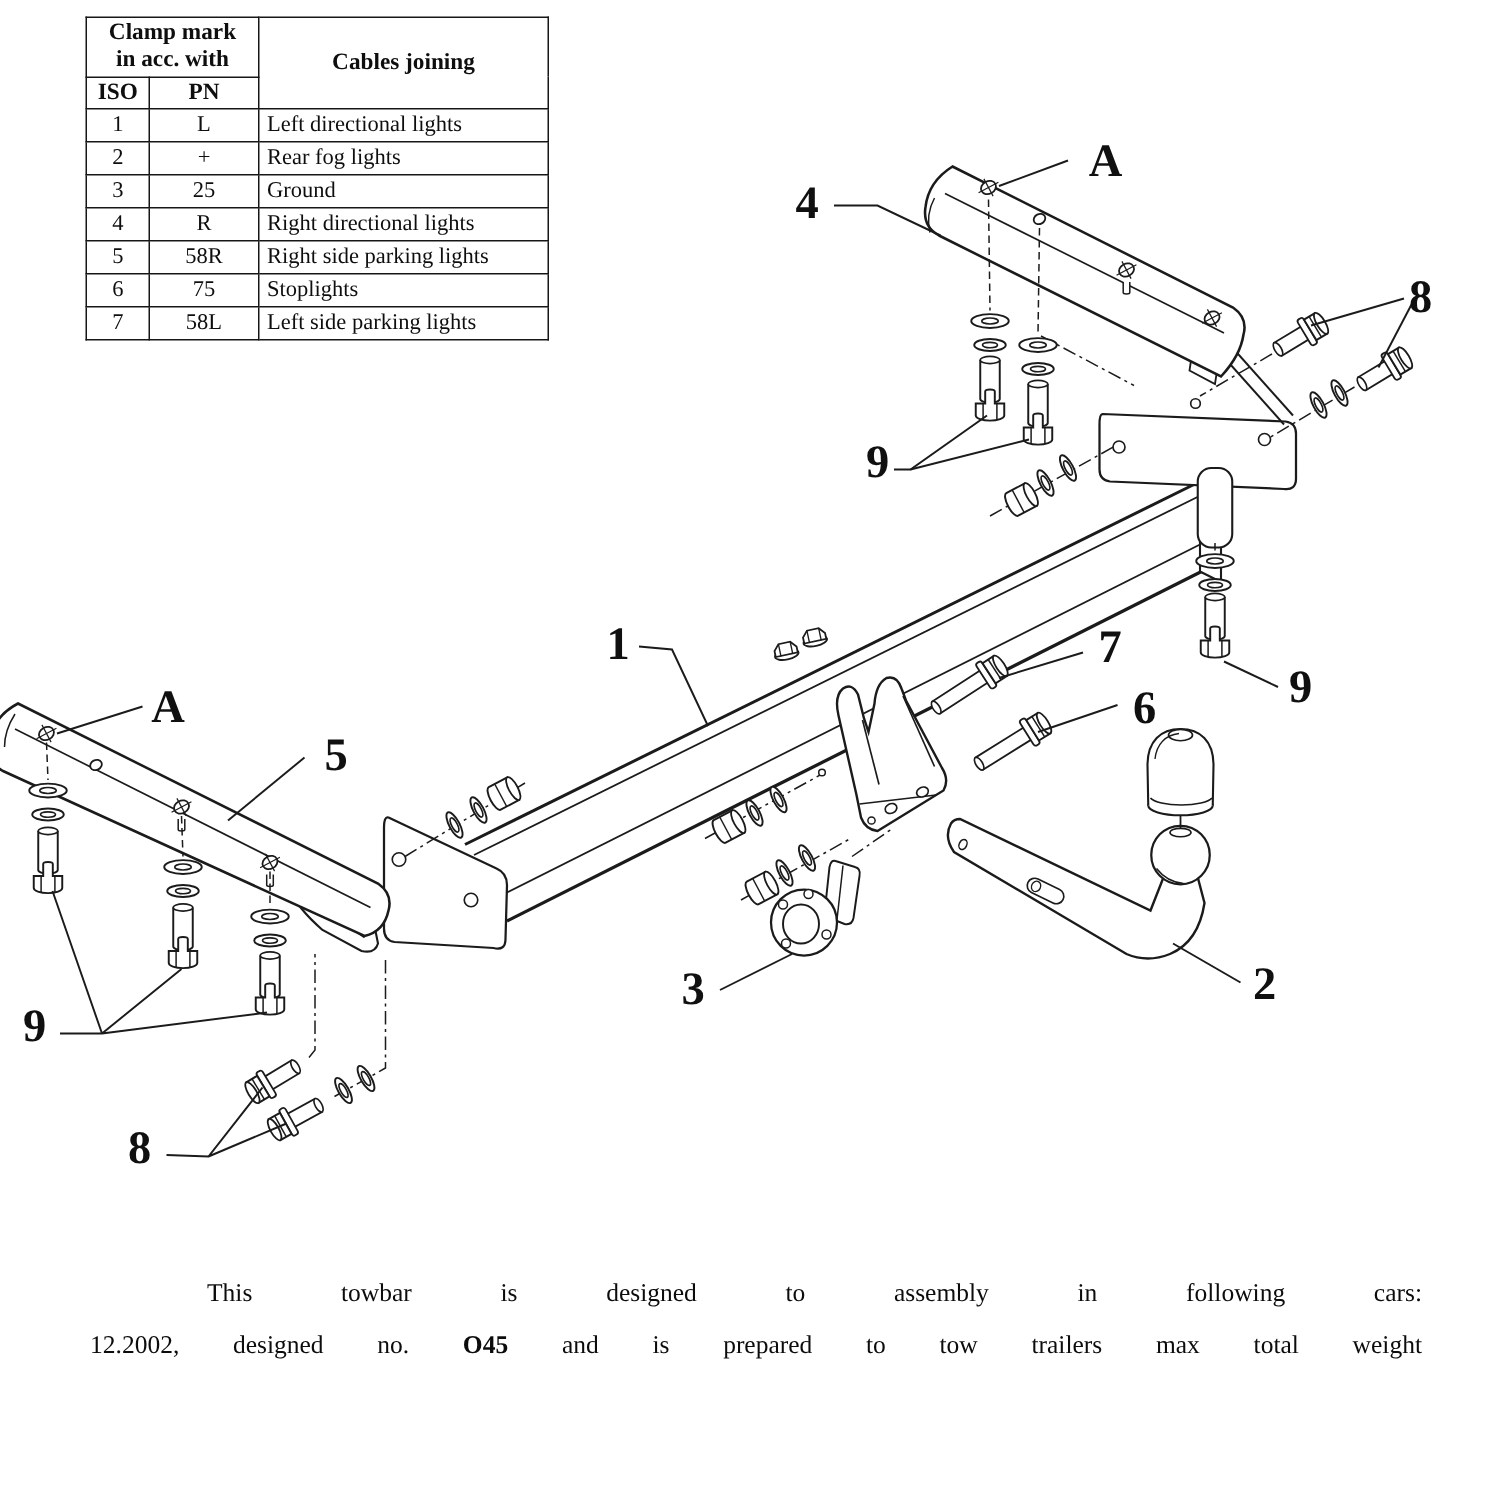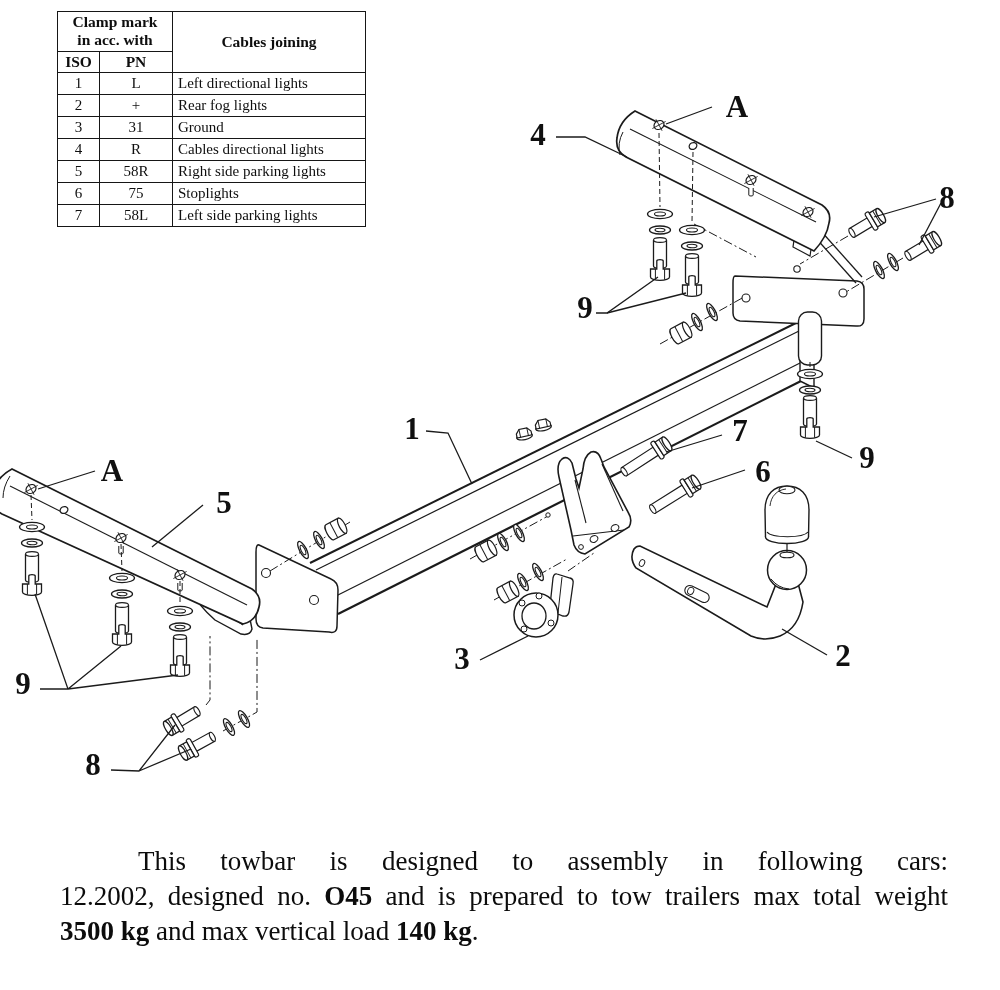--- a/index.html
+++ b/index.html
@@ -11,21 +11,21 @@
   table.wiring th,table.wiring td{border:1.6px solid #161616;}
   table.wiring th{font-weight:bold;font-size:15.5px;padding:1px 4px;line-height:1.18;text-align:center;}
   table.wiring td{font-size:15px;height:21px;line-height:20px;padding:0 5px;white-space:nowrap;}
   td.ctr{text-align:center;}
   
   svg.diagram{position:absolute;left:0;top:0;}
   .ln{stroke:#1b1b1b;fill:none;}
   .fw{stroke:#1b1b1b;fill:#ffffff;}
   .lbl{font-family:"Liberation Serif",serif;font-weight:bold;font-size:31px;fill:#101010;}
   
-  .para{position:absolute;left:60px;top:844px;width:888px;font-size:27px;line-height:35px;color:#0c0c0c;}
+  .para{position:absolute;left:60px;top:844px;width:888px;font-size:17px;line-height:35px;color:#0c0c0c;}
   .pl{text-align:justify;text-align-last:justify;}
   .pl.first{text-indent:78px;}
   .pl.last{text-align:justify;text-align-last:left;}
   .bold{font-weight:bold;}
 </style>
 </head>
 <body>
 
 <div class="page">
 
@@ -52,27 +52,27 @@
           <td class="ctr">L</td>
           <td>Left directional lights</td>
         </tr>
     <tr>
           <td class="ctr">2</td>
           <td class="ctr">+</td>
           <td>Rear fog lights</td>
         </tr>
     <tr>
           <td class="ctr">3</td>
-          <td class="ctr">31</td>
+          <td class="ctr">25</td>
           <td>Ground</td>
         </tr>
     <tr>
           <td class="ctr">4</td>
           <td class="ctr">R</td>
-          <td>Cables directional lights</td>
+          <td>Right directional lights</td>
         </tr>
     <tr>
           <td class="ctr">5</td>
           <td class="ctr">58R</td>
           <td>Right side parking lights</td>
         </tr>
     <tr>
           <td class="ctr">6</td>
           <td class="ctr">75</td>
           <td>Stoplights</td>
@@ -346,16 +346,15 @@
       <text class="lbl" x="843" y="666">2</text>
       <text class="lbl" x="462" y="669">3</text>
       <text class="lbl" x="23" y="694">9</text>
       <text class="lbl" x="93" y="775">8</text>
     </g>
   </svg>
 
   <div class="para">
     <div class="pl first"><span>This towbar is designed to assembly in following cars:</span></div>
     <div class="pl"><span>12.2002, designed no. </span><span class="bold">O45</span><span> and is prepared to tow trailers max total weight</span></div>
-    <div class="pl last"><span class="bold">3500 kg</span><span> and max vertical load </span><span class="bold">140 kg</span><span>.</span></div>
   </div>
 
 </div>
 
 </body></html>

